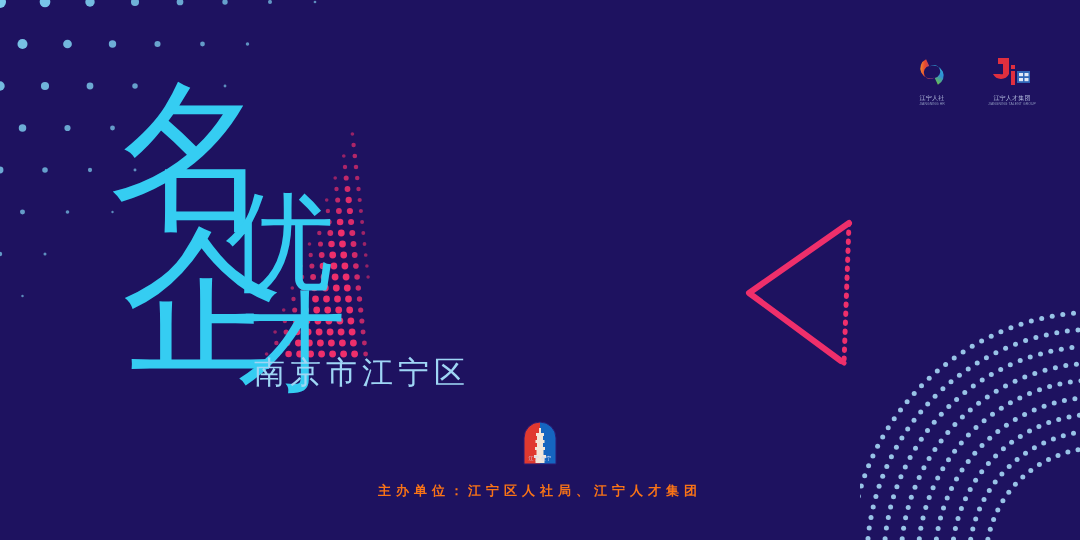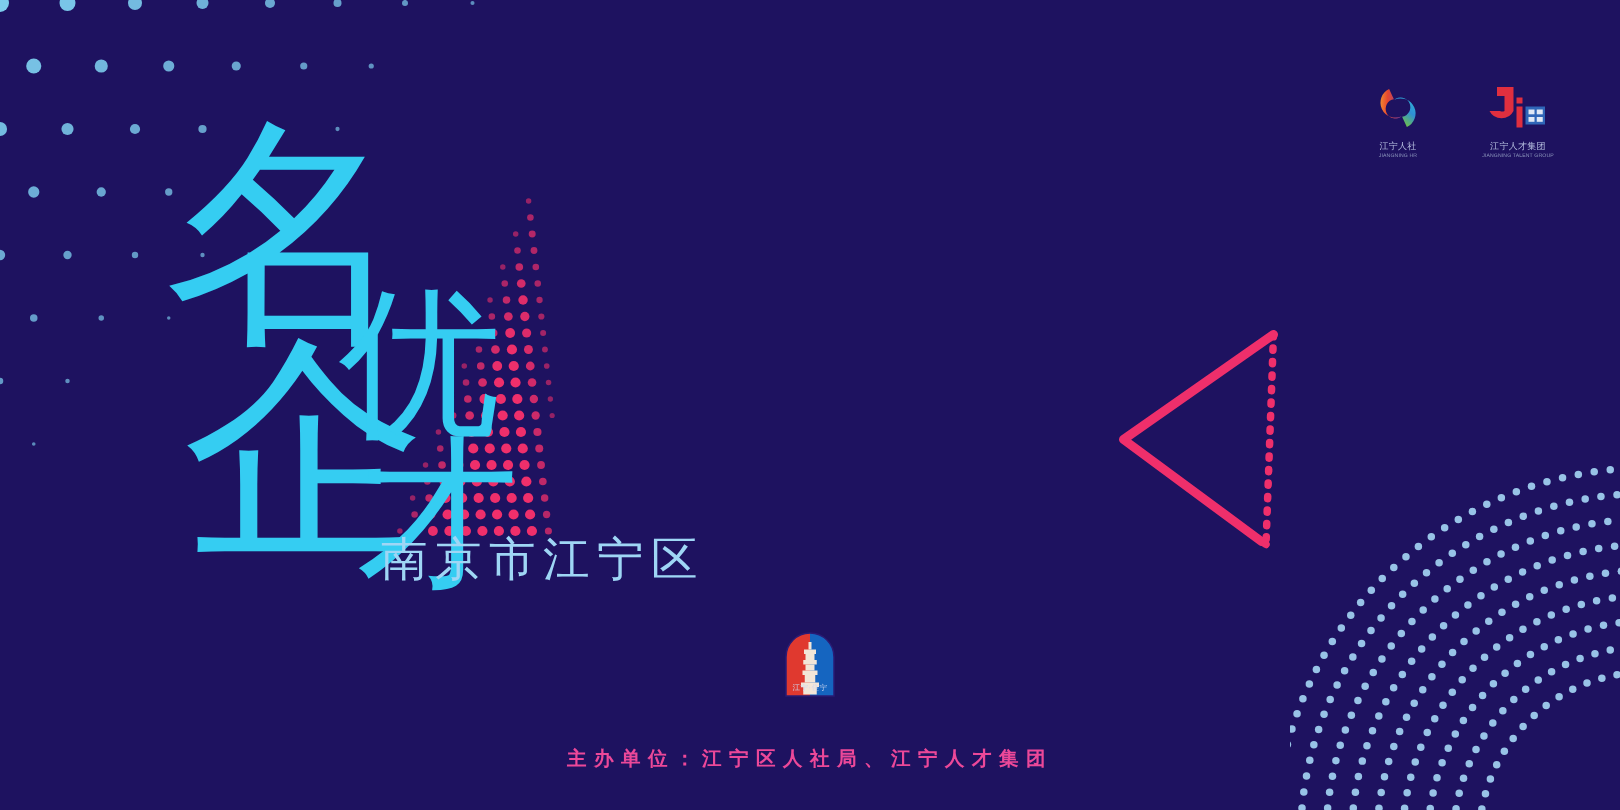--- a/index.html
+++ b/index.html
@@ -69,25 +69,24 @@
   #center-logo-caption{
     position:absolute;left:508px;top:455px;width:64px;
     text-align:center;font-size:5px;color:#cfd7ef;letter-spacing:.3px;
     white-space:nowrap;
   }
 
   
   #organizer{
     position:absolute;left:0;right:0;top:482px;
     text-align:center;
-    color:#ec4899;
+    color:#f97316;
     font-size:13px;
     letter-spacing:5px;
     font-weight:bold;
-    margin-top:15px;
   }
 
   
   #partner-logos{
     position:absolute;right:42px;top:52px;
     display:flex;align-items:flex-start;gap:28px;
   }
   .partner{width:52px;text-align:center;}
   .partner-mark{height:40px;display:flex;align-items:center;justify-content:center;}
   .partner-name{

